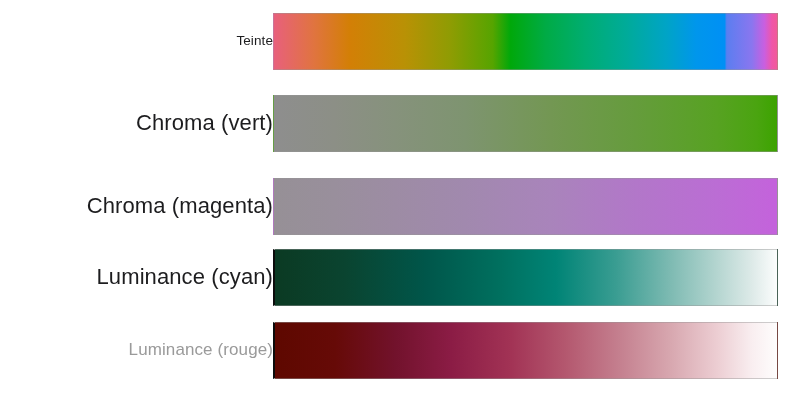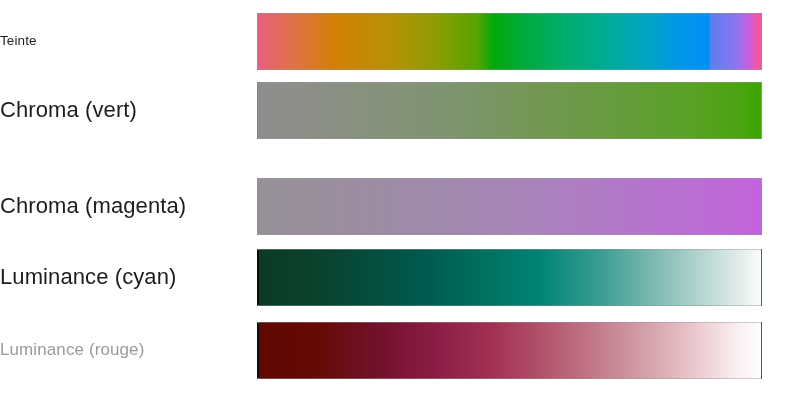--- a/index.html
+++ b/index.html
@@ -24,38 +24,40 @@
     position: absolute;
     left: 0;
     width: 800px;
     display: flex;
     align-items: center;
   }
   .row-label {
     box-sizing: border-box;
     width: 257px;
     padding-right: 0px;
+    text-align: right;
     color: #1d1d1f;
     white-space: nowrap;
     line-height: 1.1;
     letter-spacing: 0.1px;
+    margin-left: 16px;
   }
   .bar-wrap {
     position: relative;
     flex: 0 0 auto;
   }
   .bar {
     width: 505px;
     box-sizing: border-box;
     border: 1px solid rgba(150,150,150,0.45);
   }
 
   
   .row-1 { top: 13px;  height: 57px; }
-  .row-2 { top: 89px;  height: 43px; }
+  .row-2 { top: 102px;  height: 43px; }
   .row-3 { top: 171px; height: 70px; }
   .row-4 { top: 249px; height: 57px; border-radius: 24px; }
   .row-5 { top: 327px; height: 47px; }
 
   .row-1 .bar, .row-2 .bar, .row-3 .bar,
   .row-4 .bar, .row-5 .bar { height: 57px; }
 
   
   .row-1 .row-label { font-size: 13.5px; color: #1d1d1f; }
   .row-2 .row-label { font-size: 22px;   color: #1d1d1f; }

